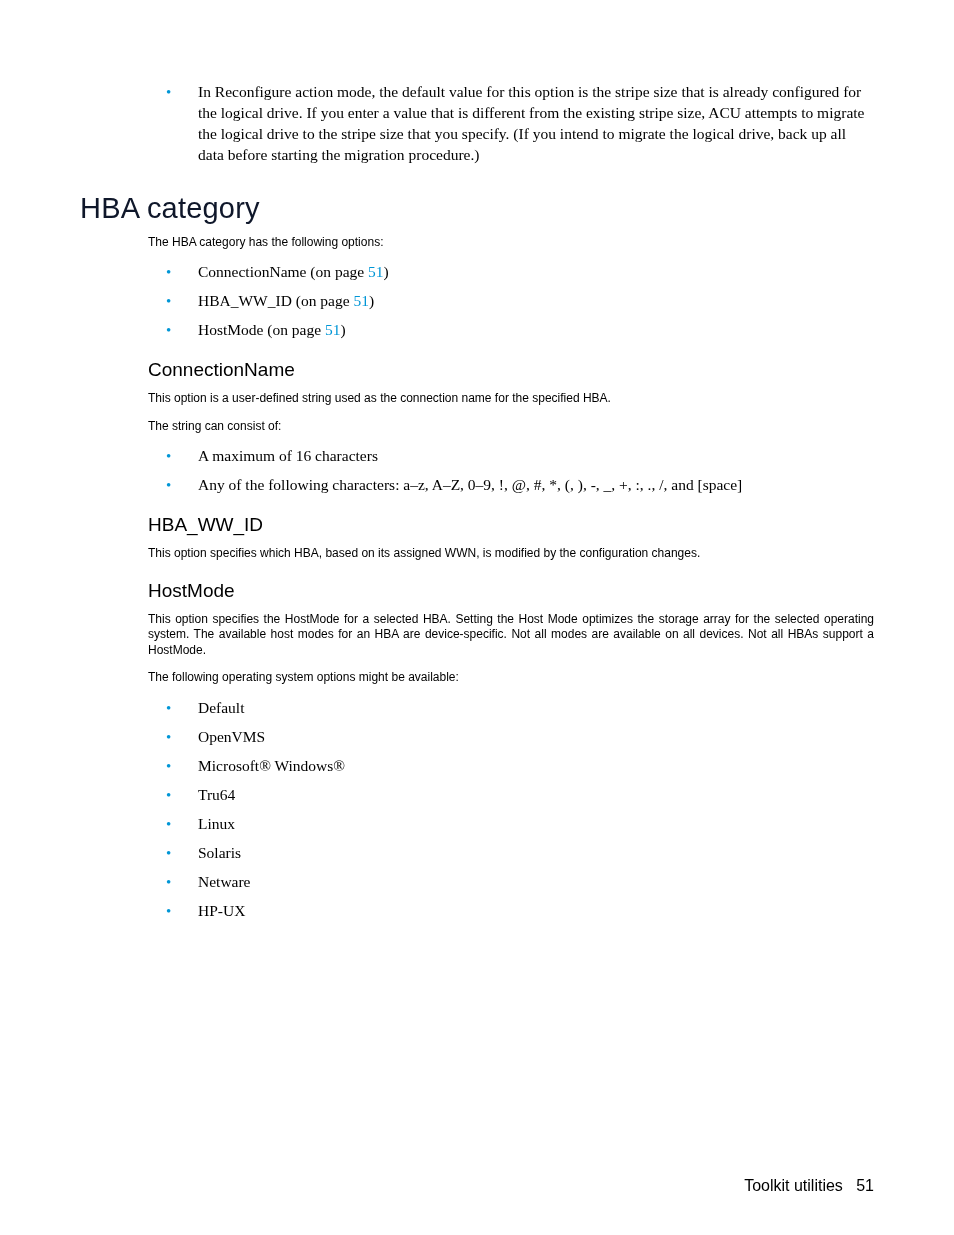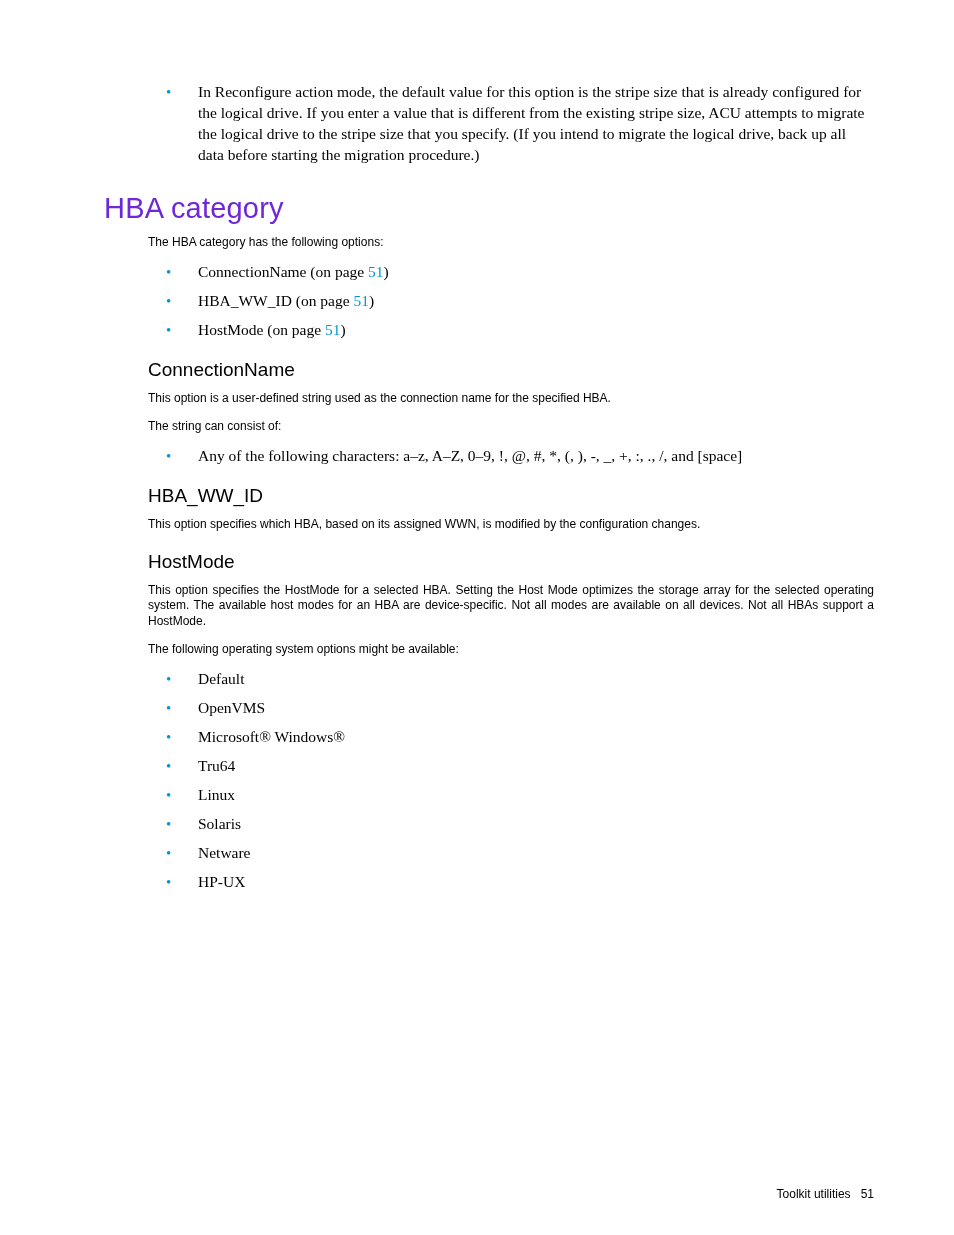--- a/index.html
+++ b/index.html
@@ -37,27 +37,26 @@
       color: #0096d6;
       position: absolute;
       left: -14px;
       font-size: 15px;
       top: 0;
     }
     ul.tight li {
       margin-bottom: 8px;
     }
     h1 {
-      color: #6d28d9;
+      color: #0f172a;
       font-weight: 400;
       font-size: 29px;
       margin-top: 26px;
       margin-bottom: 10px;
       letter-spacing: 0.2px;
-      margin-left: 24px;
     }
     h2 {
       color: #000000;
       font-weight: 400;
       font-size: 19px;
       margin-top: 18px;
       margin-bottom: 10px;
       padding-left: 68px;
     }
     p.body {
@@ -65,23 +64,23 @@
       line-height: 1.3;
       padding-left: 68px;
       margin-bottom: 12px;
     }
     a.pagelink {
       color: #0096d6;
       text-decoration: none;
     }
     .footer {
       position: absolute;
-      bottom: 34px;
+      bottom: 40px;
       right: 80px;
-      font-size: 12px;
+      font-size: 16px;
     }
   </style>
 </head>
 <body>
 
 <ul class="bullets">
   <li>In Reconfigure action mode, the default value for this option is the stripe size that is already configured for the logical drive. If you enter a value that is different from the existing stripe size, ACU attempts to migrate the logical drive to the stripe size that you specify. (If you intend to migrate the logical drive, back up all data before starting the migration procedure.)</li>
 </ul>
 
 <h1>HBA category</h1>
@@ -97,20 +96,21 @@
   </li>
   <li>
     <span>HostMode (on page </span><a class="pagelink">51</a><span>)</span>
   </li>
 </ul>
 
 <h2>ConnectionName</h2>
 <p class="body">This option is a user-defined string used as the connection name for the specified HBA.</p>
 <p class="body">The string can consist of:</p>
 <ul class="bullets tight">
+  <li>A maximum of 16 characters</li>
   <li>Any of the following characters: a–z, A–Z, 0–9, !, @, #, *, (, ), -, _, +, :, ., /, and [space]</li>
 </ul>
 
 <h2>HBA_WW_ID</h2>
 <p class="body">This option specifies which HBA, based on its assigned WWN, is modified by the configuration changes.</p>
 
 <h2>HostMode</h2>
 <p class="body" style="text-align:justify;">This option specifies the HostMode for a selected HBA. Setting the Host Mode optimizes the storage array for the selected operating system. The available host modes for an HBA are device-specific. Not all modes are available on all devices. Not all HBAs support a HostMode.</p>
 <p class="body">The following operating system options might be available:</p>
 <ul class="bullets tight">

